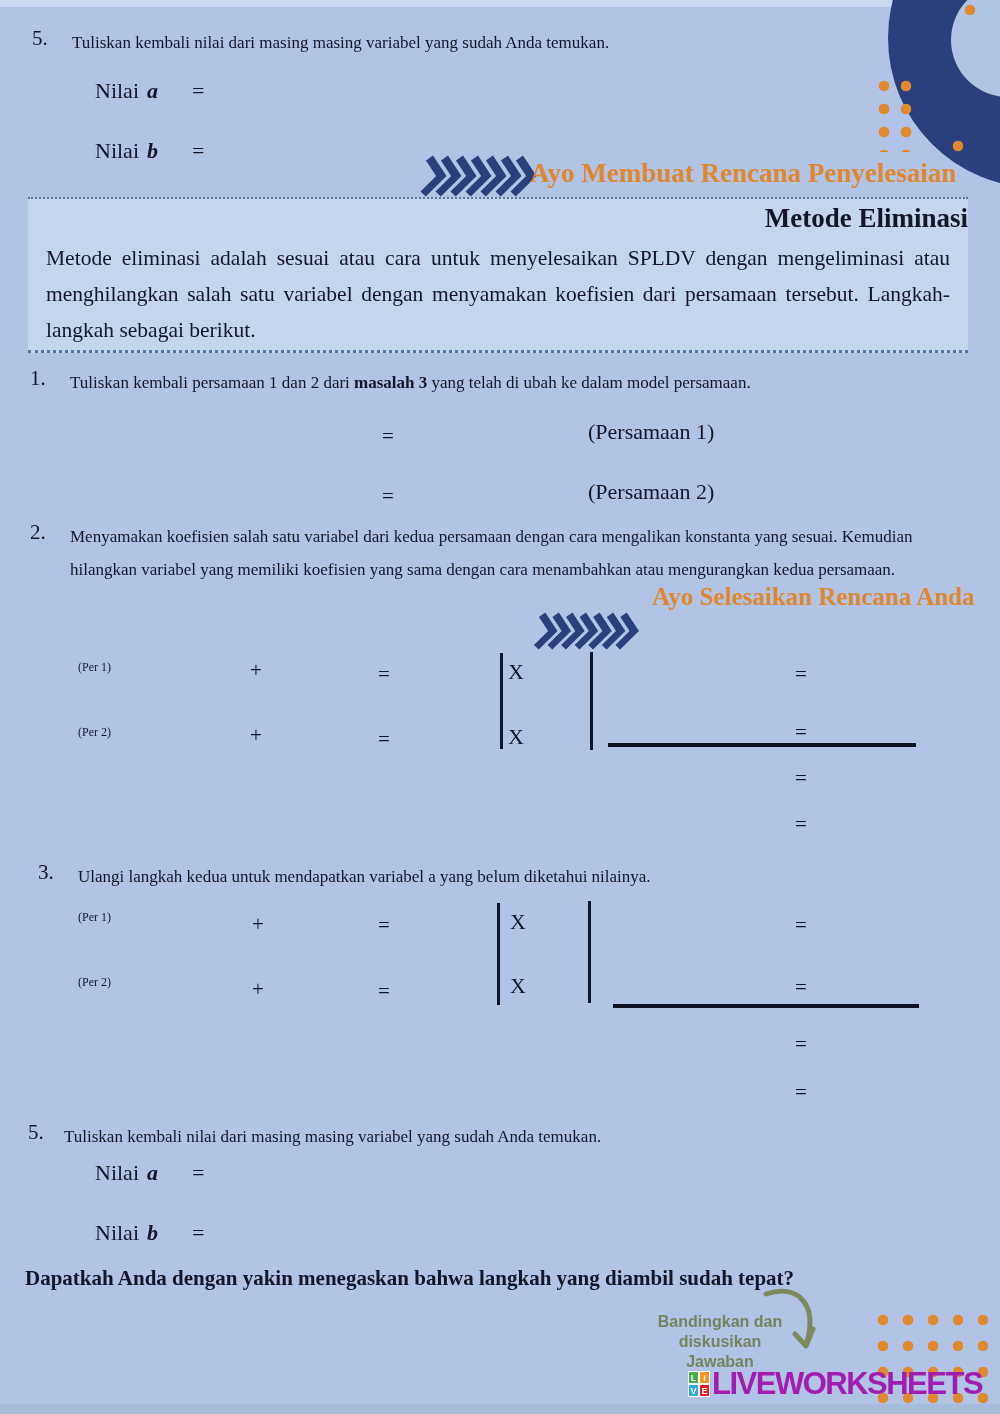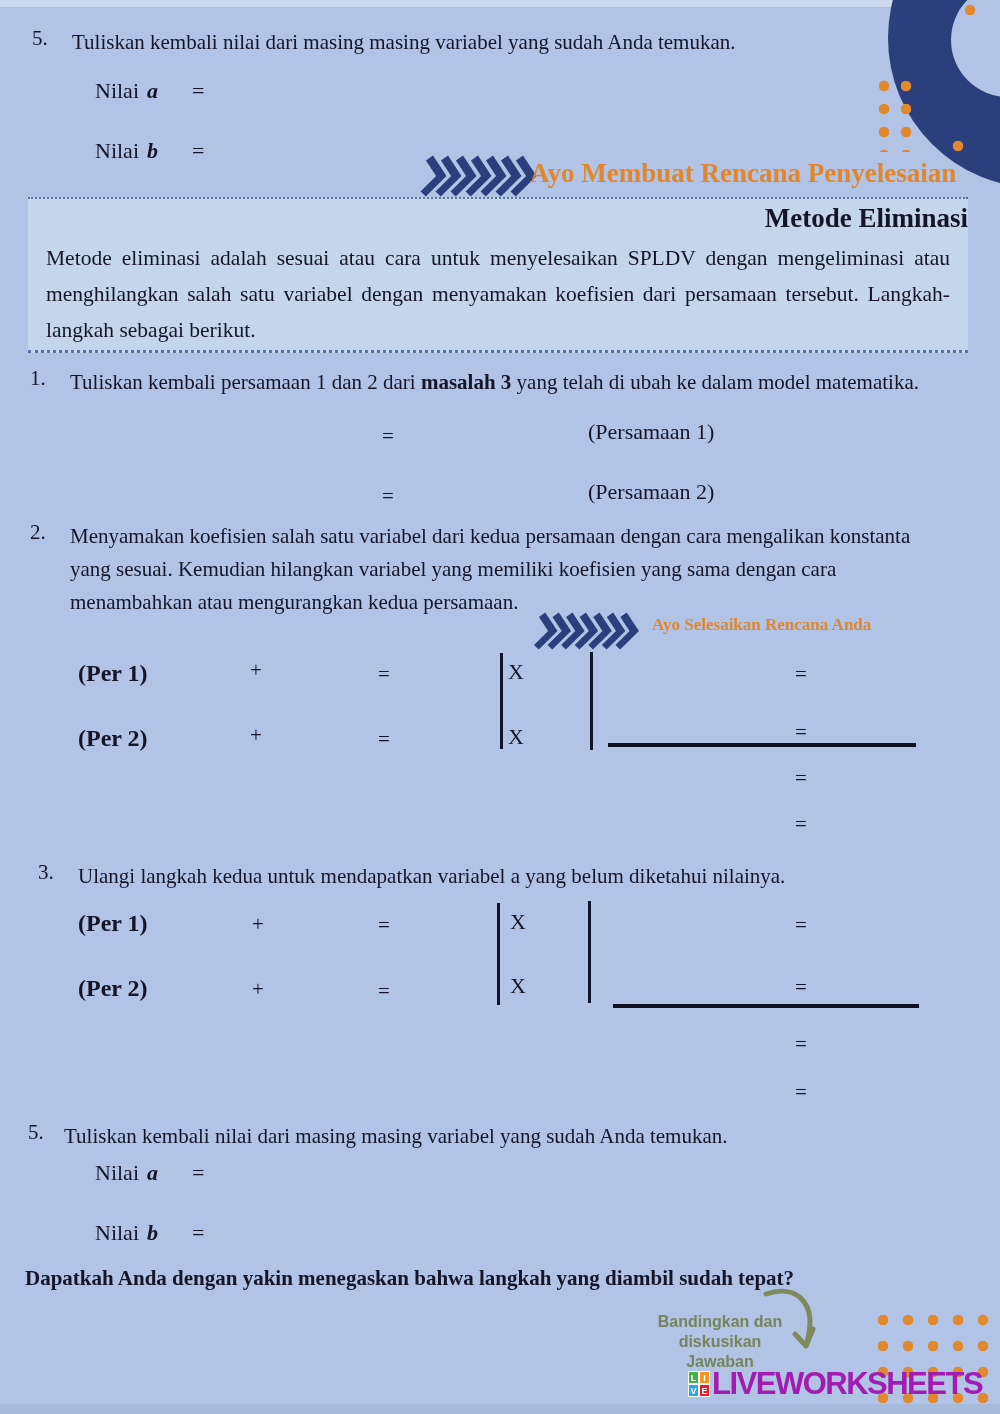--- a/index.html
+++ b/index.html
@@ -1,39 +1,39 @@
 <!DOCTYPE html>
 <html><head>
 <meta charset="utf-8">
 <style>
   html,body{margin:0;padding:0;}
   .page{position:relative;width:1000px;height:1414px;background:#b1c4e5;overflow:hidden;
         font-family:"Liberation Serif",serif;color:#141628;}
   .abs{position:absolute;}
   .serif{font-family:"Liberation Serif",serif;color:#141628;}
   .t21{font-size:22px;line-height:1.25;}
-  .t20{font-size:24px;font-weight:bold;}
+  .t20{font-size:12px;}
   .sym{font-size:21px;color:#10142b;}
   .edge-top{left:0;top:0;width:1000px;height:7px;background:#ccd9ee;}
   .edge-bottom{left:0;top:1404px;width:1000px;height:10px;background:#a7bbdd;}
   
   .ring-outer{left:888px;top:-112px;width:300px;height:300px;border-radius:50%;background:#2b3f7c;}
   .ring-inner{left:951px;top:-17px;width:114px;height:114px;border-radius:50%;background:#b1c4e5;}
   .dots{background-image:radial-gradient(circle at 6px 6px,#e0892f 5px,rgba(0,0,0,0) 5.6px);}
   
   .banner-text{font-weight:bold;color:#e0862e;font-family:Liberation Serif, serif;white-space:nowrap;}
   
   .method-box{left:28px;top:197px;width:940px;height:156px;background:#c4d6eb;
               border-top:2px dotted #56749f;border-bottom:3px dotted #56749f;box-sizing:border-box;}
   .method-title{text-align:right;font-weight:bold;font-size:27px;margin:4px 0 6px 0;}
   .method-body{padding:0 18px 0 18px;font-size:21.5px;line-height:36px;text-align:justify;}
   
   .step{display:flex;}
   .step-num{flex:none;width:40px;font-size:21px;}
-  .step-body{font-size:21px;line-height:33px;}
+  .step-body{font-size:17px;line-height:33px;}
   .vbar{width:3px;background:#10142b;}
   .hline{height:4px;background:#0d1120;}
   .nilai-row{display:flex;align-items:baseline;font-size:22px;}
   .nilai-var{font-weight:bold;font-style:italic;margin-left:8px;}
   .nilai-eq{margin-left:34px;}
   .question{font-weight:bold;font-size:21px;white-space:nowrap;}
   .note{width:180px;text-align:center;font-family:"Liberation Sans",sans-serif;
         font-weight:bold;font-size:16px;line-height:20px;color:#75845c;}
   .blank{background:transparent;}
   
@@ -94,21 +94,21 @@
   </svg>
   <div class="abs banner-text" style="left:530px;top:158px;font-size:27px;">Ayo Membuat Rencana Penyelesaian</div>
 
   <div class="abs method-box">
     <div class="method-title">Metode Eliminasi</div>
     <div class="method-body">Metode eliminasi adalah sesuai atau cara untuk menyelesaikan SPLDV dengan mengeliminasi atau menghilangkan salah satu variabel dengan menyamakan koefisien dari persamaan tersebut. Langkah-langkah sebagai berikut.</div>
   </div>
 
   <div class="abs step" style="left:30px;top:366px;width:955px;">
     <span class="step-num">1.</span>
-    <span class="step-body"><span>Tuliskan kembali persamaan 1 dan 2 dari </span><b>masalah 3</b><span> yang telah di ubah ke dalam model matematika.</span></span>
+    <span class="step-body"><span>Tuliskan kembali persamaan 1 dan 2 dari </span><b>masalah 3</b><span> yang telah di ubah ke dalam model persamaan.</span></span>
   </div>
 
   <span class="abs sym" style="left:382px;top:424px;">=</span>
   <span class="abs serif t21" style="left:588px;top:418px;">(Persamaan 1)</span>
   <div class="abs blank" style="left:115px;top:412px;width:255px;height:42px;"></div>
   <div class="abs blank" style="left:412px;top:412px;width:165px;height:42px;"></div>
 
   <span class="abs sym" style="left:382px;top:484px;">=</span>
   <span class="abs serif t21" style="left:588px;top:478px;">(Persamaan 2)</span>
   <div class="abs blank" style="left:115px;top:472px;width:255px;height:42px;"></div>
@@ -123,21 +123,21 @@
     <g fill="none" stroke="#2b3f7c" stroke-width="8" transform="skewX(-10) translate(6,0)">
       <path d="M12,3 L27,21 L12,39"></path>
         <path d="M27,3 L42,21 L27,39"></path>
       <path d="M42,3 L57,21 L42,39"></path>
         <path d="M57,3 L72,21 L57,39"></path>
       <path d="M72,3 L87,21 L72,39"></path>
         <path d="M87,3 L102,21 L87,39"></path>
       <path d="M102,3 L117,21 L102,39"></path>
     </g>
   </svg>
-  <div class="abs banner-text" style="left:652px;top:615px;font-size:17px;">Ayo Selesaikan Rencana Anda</div>
+  <div class="abs banner-text" style="left:652px;top:583px;font-size:25px;">Ayo Selesaikan Rencana Anda</div>
 
   <div class="abs" style="left:0;top:650px;width:1000px;height:190px;">
     <span class="abs serif t20" style="left:78px;top:10px;">(Per 1)</span>
     <span class="abs sym" style="left:250px;top:8px;">+</span>
     <span class="abs sym" style="left:378px;top:12px;">=</span>
     <div class="abs vbar" style="left:500px;top:3px;height:96px;"></div>
     <span class="abs serif t21" style="left:508px;top:8px;">X</span>
     <div class="abs vbar" style="left:590px;top:2px;height:98px;"></div>
     <span class="abs sym" style="left:795px;top:12px;">=</span>
     <div class="abs blank" style="left:120px;top:4px;width:360px;height:38px;"></div>

